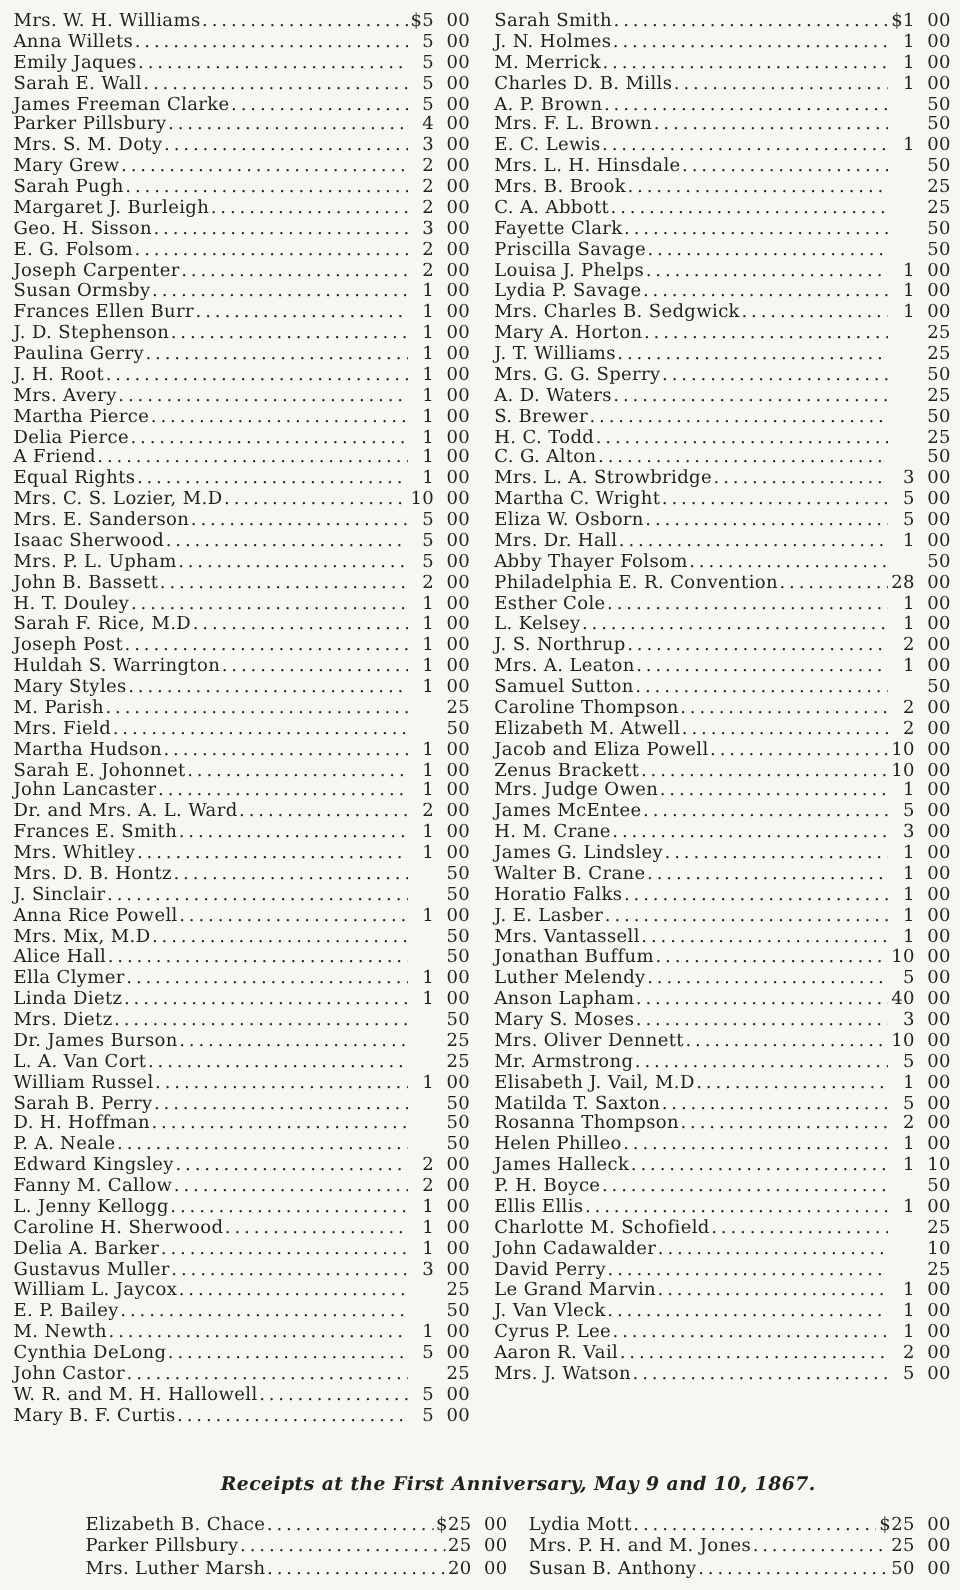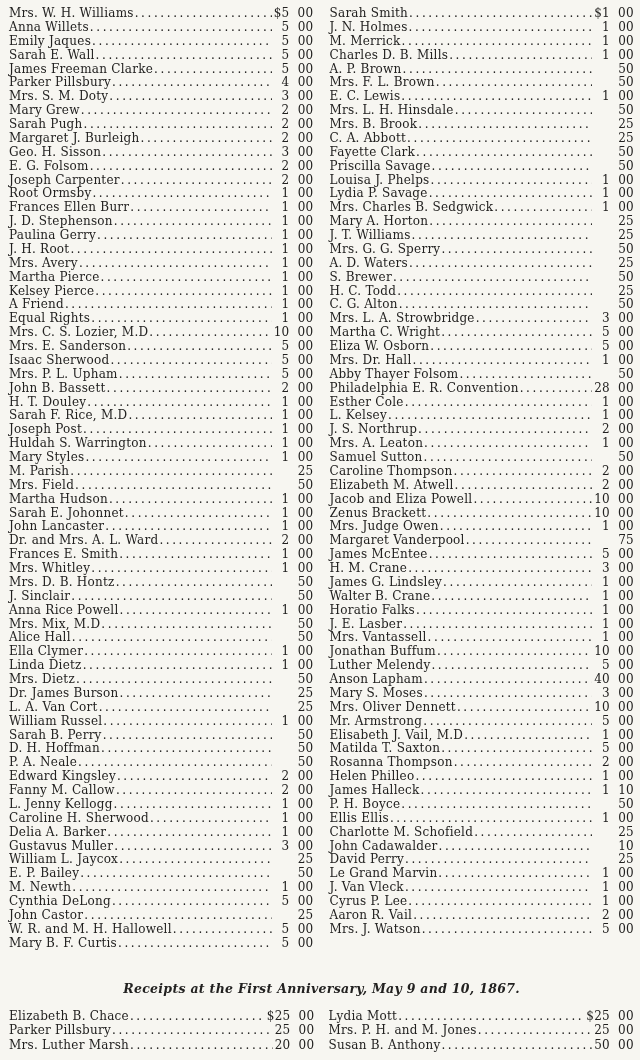--- a/index.html
+++ b/index.html
@@ -54,20 +54,21 @@
   .amt {
     flex: 0 0 auto;
     text-align: right;
     white-space: pre;
     word-spacing: 4px;
     min-width: 40px;
     letter-spacing: 0.3px;
   }
   .anniversary {
     margin-top: 30px;
+    margin-left: 48px;
   }
   .anniversary-heading {
     text-align: center;
     font-style: italic;
     font-weight: bold;
     font-size: 12.5px;
     letter-spacing: 0.3px;
     margin-bottom: 13px;
   }
   .anniversary .columns {
@@ -144,21 +145,21 @@
           <span class="name">E. G. Folsom</span>
           <span class="leader"></span>
           <span class="amt">2 00</span>
         </div>
         <div class="row">
           <span class="name">Joseph Carpenter</span>
           <span class="leader"></span>
           <span class="amt">2 00</span>
         </div>
         <div class="row">
-          <span class="name">Root Ormsby</span>
+          <span class="name">Susan Ormsby</span>
           <span class="leader"></span>
           <span class="amt">1 00</span>
         </div>
         <div class="row">
           <span class="name">Frances Ellen Burr</span>
           <span class="leader"></span>
           <span class="amt">1 00</span>
         </div>
         <div class="row">
           <span class="name">J. D. Stephenson</span>
@@ -179,21 +180,21 @@
           <span class="name">Mrs. Avery</span>
           <span class="leader"></span>
           <span class="amt">1 00</span>
         </div>
         <div class="row">
           <span class="name">Martha Pierce</span>
           <span class="leader"></span>
           <span class="amt">1 00</span>
         </div>
         <div class="row">
-          <span class="name">Kelsey Pierce</span>
+          <span class="name">Delia Pierce</span>
           <span class="leader"></span>
           <span class="amt">1 00</span>
         </div>
         <div class="row">
           <span class="name">A Friend</span>
           <span class="leader"></span>
           <span class="amt">1 00</span>
         </div>
         <div class="row">
           <span class="name">Equal Rights</span>
@@ -609,25 +610,20 @@
         </div>
         <div class="row">
           <span class="name">Zenus Brackett</span>
           <span class="leader"></span>
           <span class="amt">10 00</span>
         </div>
         <div class="row">
           <span class="name">Mrs. Judge Owen</span>
           <span class="leader"></span>
           <span class="amt">1 00</span>
-        </div>
-        <div class="row">
-          <span class="name">Margaret Vanderpool</span>
-          <span class="leader"></span>
-          <span class="amt">75</span>
         </div>
         <div class="row">
           <span class="name">James McEntee</span>
           <span class="leader"></span>
           <span class="amt">5 00</span>
         </div>
         <div class="row">
           <span class="name">H. M. Crane</span>
           <span class="leader"></span>
           <span class="amt">3 00</span>

